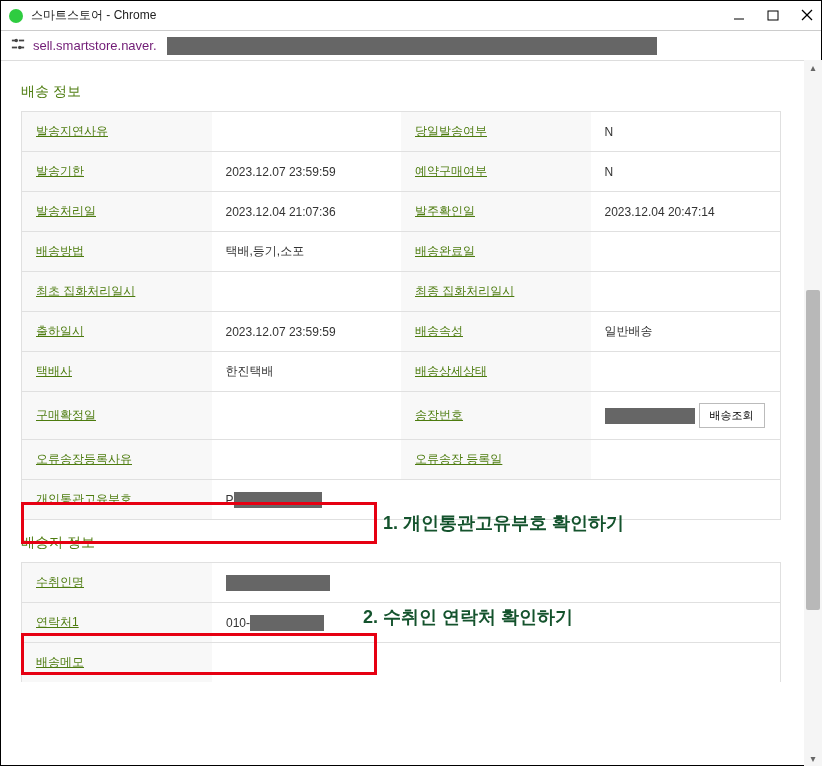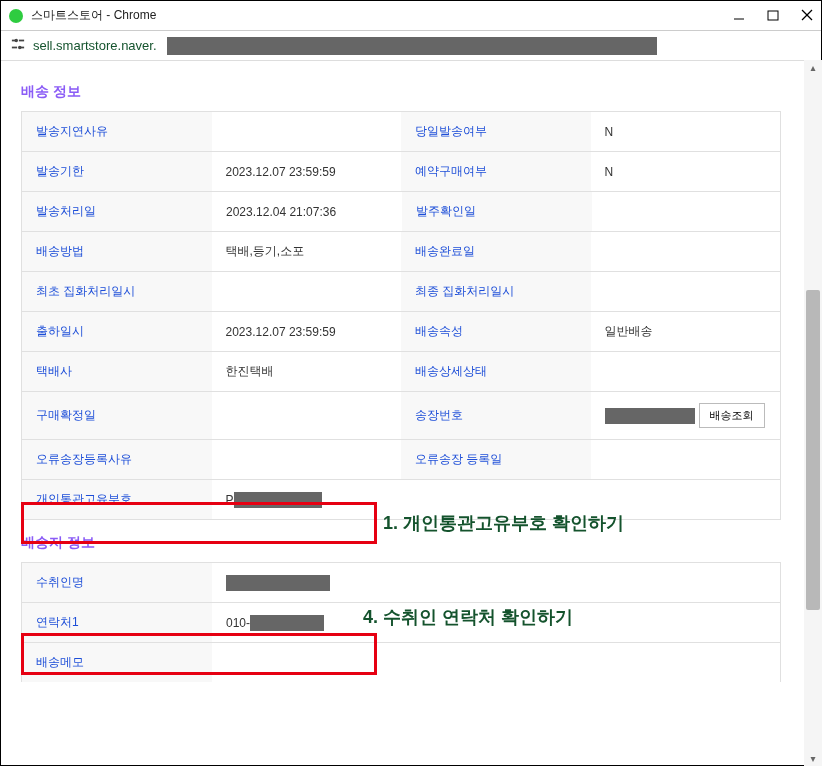--- a/index.html
+++ b/index.html
@@ -65,43 +65,43 @@
       border-bottom: 1px solid #ddd;
       background: #fff;
       gap: 8px;
     }
     .addr-icon svg {
       width: 14px;
       height: 14px;
     }
     .url {
       font-size: 13px;
-      color: #14532d;
+      color: #701a75;
       text-align: center;
     }
     .blurbar {
       background: #666;
       height: 18px;
       width: 490px;
       margin-left: 2px;
     }
     .content-wrap {
       flex: 1;
       position: relative;
       overflow: hidden;
     }
     .content {
       padding: 16px 20px;
       height: 100%;
       overflow-y: auto;
     }
     .section-title {
       font-size: 14px;
-      font-weight: bold;
-      color: #8b5cf6;
+      font-weight: normal;
+      color: #4d7c0f;
       margin: 14px 0 10px 0;
     }
     .section-title.first {
       margin-top: 6px;
     }
     .info-table {
       border: 1px solid #e0e0e0;
       border-bottom: none;
       width: 760px;
     }
@@ -111,21 +111,22 @@
     }
     .cell {
       padding: 11px 14px;
       font-size: 12px;
       display: flex;
       align-items: center;
     }
     .label-cell {
       width: 190px;
       background: #f8f8f8;
-      color: #1d4ed8;
+      color: #4d7c0f;
+      text-decoration: underline;
     }
     .value-cell {
       width: 190px;
       color: #333;
     }
     .value-cell.wide {
       width: 570px;
     }
     .redact {
       display: inline-block;
@@ -238,20 +239,21 @@
             <div class="row">
               <div class="cell label-cell">발송기한</div>
               <div class="cell value-cell">2023.12.07 23:59:59</div>
               <div class="cell label-cell">예약구매여부</div>
               <div class="cell value-cell">N</div>
             </div>
             <div class="row">
               <div class="cell label-cell">발송처리일</div>
               <div class="cell value-cell">2023.12.04 21:07:36</div>
               <div class="cell label-cell">발주확인일</div>
+              <div class="cell value-cell">2023.12.04 20:47:14</div>
             </div>
             <div class="row">
               <div class="cell label-cell">배송방법</div>
               <div class="cell value-cell">택배,등기,소포</div>
               <div class="cell label-cell">배송완료일</div>
               <div class="cell value-cell"></div>
             </div>
             <div class="row">
               <div class="cell label-cell">최초 집화처리일시</div>
               <div class="cell value-cell"></div>
@@ -320,21 +322,21 @@
           <div class="cell value-cell wide"></div>
         </div>
       </div>
 
     </div>
 
     <div class="highlight-box" style="left:20px; top:441px; width:356px; height:42px;"></div>
     <div class="annotation" style="left:382px; top:450px;">1. 개인통관고유부호 확인하기</div>
 
     <div class="highlight-box" style="left:20px; top:572px; width:356px; height:42px;"></div>
-    <div class="annotation" style="left:362px; top:544px;">4. 수취인 연락처 확인하기</div>
+    <div class="annotation" style="left:362px; top:544px;">2. 수취인 연락처 확인하기</div>
 
   </div>
 
   <div class="scrollbar-v">
     <div class="scroll-arrow" style="top:2px">▴</div>
     <div class="scroll-thumb"></div>
     <div class="scroll-arrow" style="bottom:2px">▾</div>
   </div>
 
 </div>

